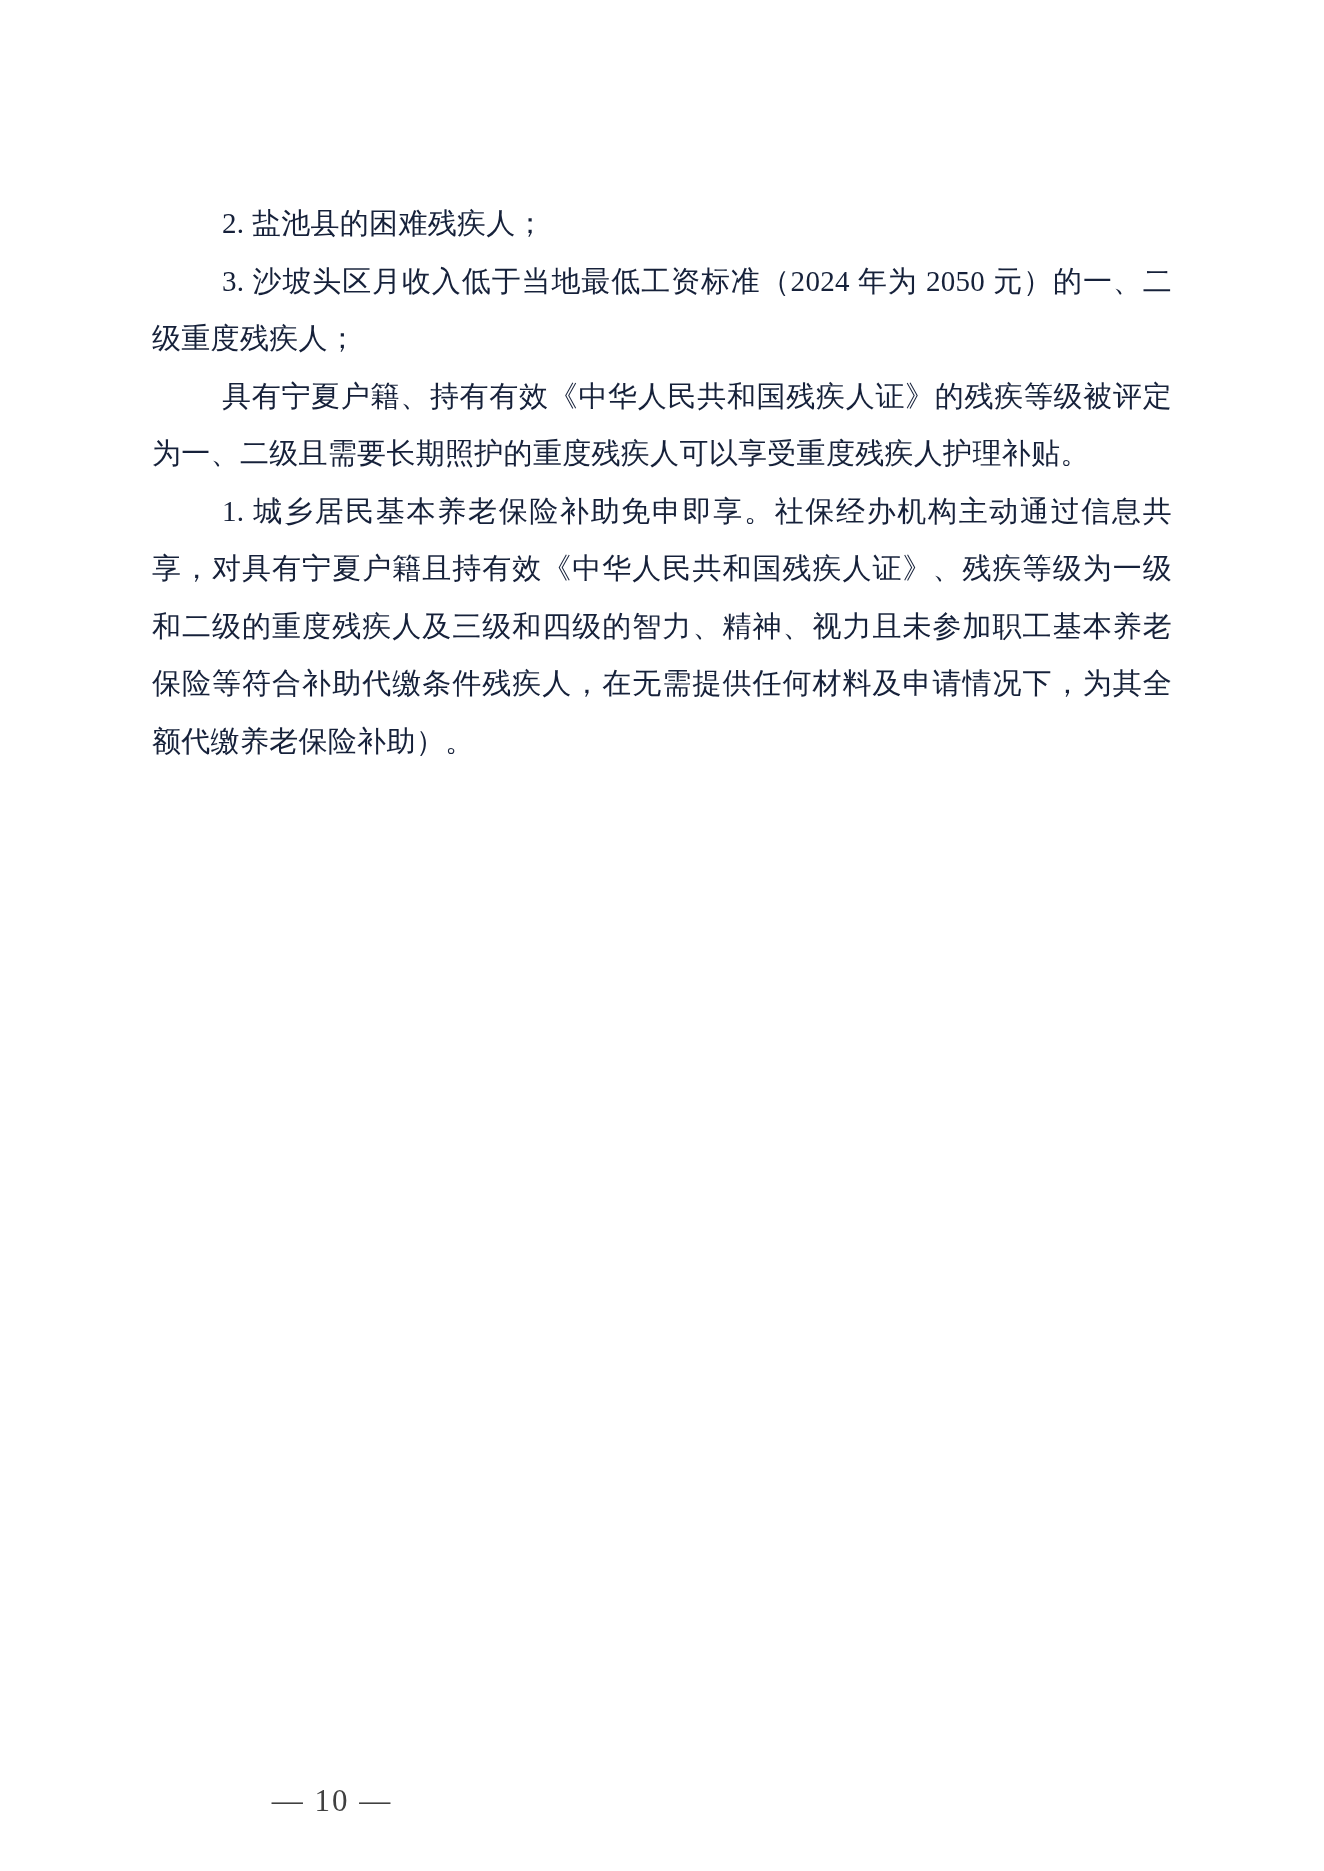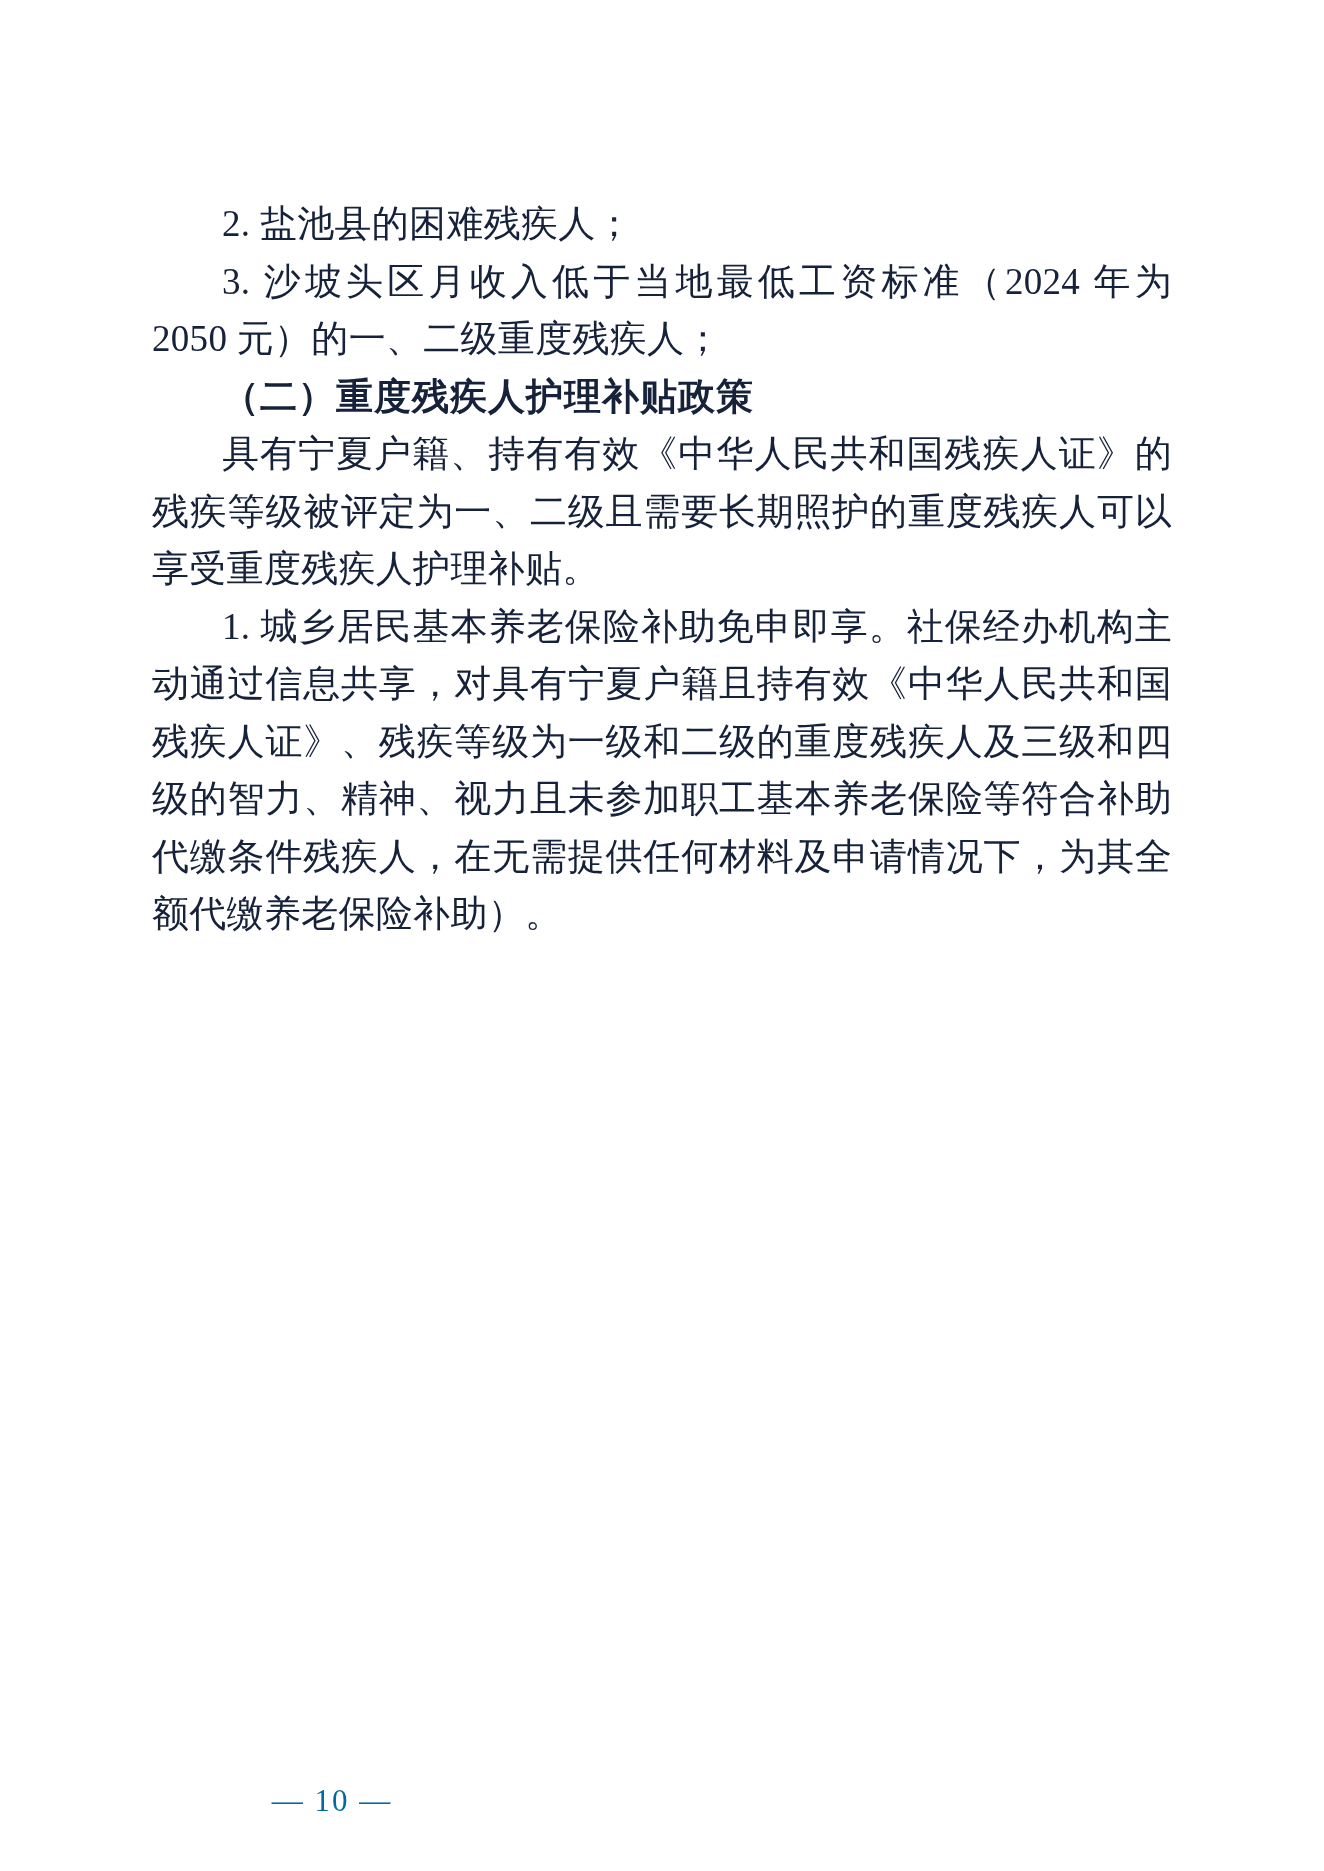--- a/index.html
+++ b/index.html
@@ -22,21 +22,21 @@
     width: 1324px;
     height: 1871px;
     box-sizing: border-box;
     padding: 195px 152px 0 152px;
   }
   .doc-body {
     width: 1020px;
   }
   p {
     margin: 0;
-    font-size: 37px;
+    font-size: 29px;
     line-height: 57.5px;
     text-align: justify;
     text-justify: inter-ideograph;
     letter-spacing: 0.3px;
     color: #16213a;
   }
   p.indent {
     text-indent: 70px;
   }
   p.heading {
@@ -45,36 +45,35 @@
     font-family: "DejaVu Serif", "Liberation Serif", serif;
     letter-spacing: 1px;
   }
   .page-number {
     position: absolute;
     left: 0;
     right: 0;
     bottom: 52px;
     text-align: center;
     font-size: 31px;
-    color: #0369a1;
+    color: #404040;
     letter-spacing: 2px;
     font-family: "Liberation Serif", "DejaVu Serif", serif;
   }
   .pn-inner {
     display: inline-block;
     margin-left: -660px;
   }
 </style>
 </head>
 <body>
 
 <div class="page">
   <div class="doc-body">
     <p class="indent">2. 盐池县的困难残疾人；</p>
     <p class="indent">3. 沙坡头区月收入低于当地最低工资标准（2024 年为 2050 元）的一、二级重度残疾人；</p>
-    <p class="heading">（二）重度残疾人护理补贴政策</p>
     <p class="indent">具有宁夏户籍、持有有效《中华人民共和国残疾人证》的残疾等级被评定为一、二级且需要长期照护的重度残疾人可以享受重度残疾人护理补贴。</p>
     <p class="indent">1. 城乡居民基本养老保险补助免申即享。社保经办机构主动通过信息共享，对具有宁夏户籍且持有效《中华人民共和国残疾人证》、残疾等级为一级和二级的重度残疾人及三级和四级的智力、精神、视力且未参加职工基本养老保险等符合补助代缴条件残疾人，在无需提供任何材料及申请情况下，为其全额代缴养老保险补助）。</p>
   </div>
   <div class="page-number">
     <span class="pn-inner">— 10 —</span>
   </div>
 </div>
 
 </body></html>

